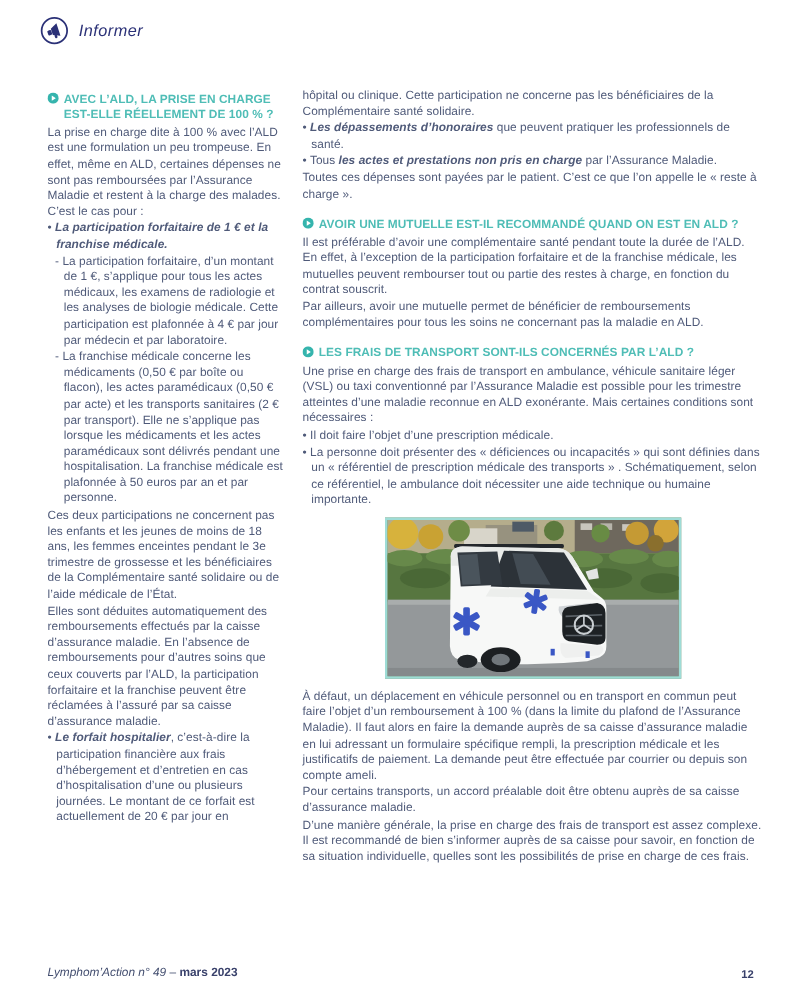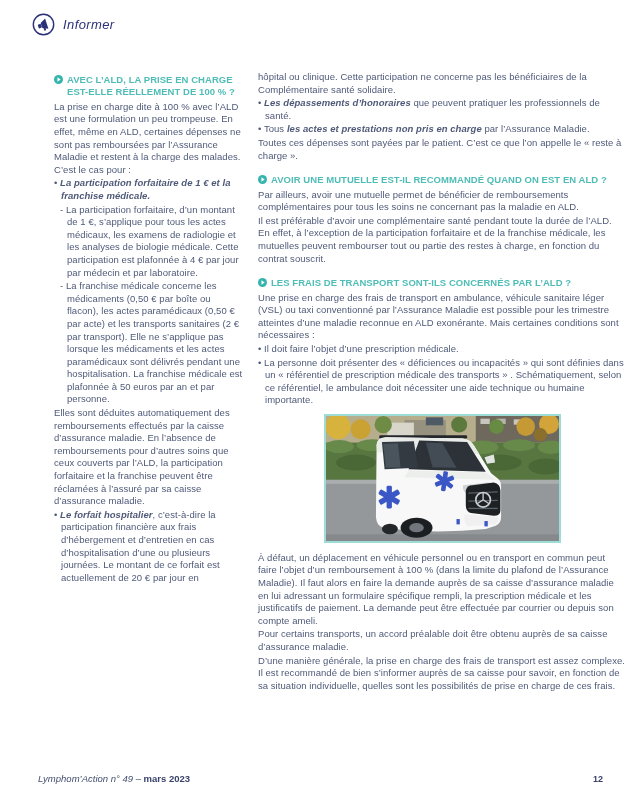--- a/index.html
+++ b/index.html
@@ -5,21 +5,21 @@
   html,body{margin:0;padding:0;}
   body{
     width:630px;height:805px;background:#ffffff;position:relative;overflow:hidden;
     font-family:"Liberation Sans", sans-serif;color:#4f5a79;
   }
   
   .header{position:absolute;top:13px;left:32px;display:flex;align-items:center;gap:8px;}
   .header-icon{width:23px;height:23px;display:block;}
   .header-title{font-style:italic;font-size:13px;color:#2b3177;letter-spacing:.4px;font-weight:500;}
   
-  .columns{position:absolute;top:67px;left:38px;width:572px;display:flex;gap:14px;align-items:flex-start;margin-left:16px;}
+  .columns{position:absolute;top:67px;left:38px;width:572px;display:flex;gap:14px;align-items:flex-start;}
   .col-left{width:190px;flex:none;padding-top:7px;}
   .col-right{flex:1;padding-top:4px;}
   .col-left,.col-right{font-size:9.5px;line-height:12.6px;letter-spacing:.05px;}
   p{margin:0 0 1px 0;}
   .section-heading{
     color:#4fbdb6;font-weight:bold;font-size:9.5px;line-height:12.4px;margin:0 0 2px 0;
     padding-left:13px;text-indent:-13px;
   }
   .col-right .section-heading{margin-top:12px;}
   .picon{display:inline-block;width:9px;height:9px;margin-right:4px;vertical-align:-1px;text-indent:0;}
@@ -66,40 +66,41 @@
         <svg viewBox="0 0 10 10">
             <circle cx="5" cy="5" r="5" fill="#35b4ad"></circle>
             <path d="M3.8 2.6 L7.4 5 L3.8 7.4 Z" fill="#ffffff"></path>
           </svg>
       </span><span>AVEC L’ALD, LA PRISE EN CHARGE EST-ELLE RÉELLEMENT DE 100 % ?</span>
     </h3>
     <p>La prise en charge dite à 100 % avec l’ALD est une formulation un peu trompeuse. En effet, même en ALD, certaines dépenses ne sont pas remboursées par l’Assurance Maladie et restent à la charge des malades. C’est le cas pour :</p>
     <p class="b-item"><span class="emrun">La participation forfaitaire de 1 € et la franchise médicale.</span></p>
     <p class="dash-item">La participation forfaitaire, d’un montant de 1 €, s’applique pour tous les actes médicaux, les examens de radiologie et les analyses de biologie médicale. Cette participation est plafonnée à 4 € par jour par médecin et par laboratoire.</p>
     <p class="dash-item">La franchise médicale concerne les médicaments (0,50 € par boîte ou flacon), les actes paramédicaux (0,50 € par acte) et les transports sanitaires (2 € par transport). Elle ne s’applique pas lorsque les médicaments et les actes paramédicaux sont délivrés pendant une hospitalisation. La franchise médicale est plafonnée à 50 euros par an et par personne.</p>
+    <p>Ces deux participations ne concernent pas les enfants et les jeunes de moins de 18 ans, les femmes enceintes pendant le 3e trimestre de grossesse et les bénéficiaires de la Complémentaire santé solidaire ou de l’aide médicale de l’État.</p>
     <p>Elles sont déduites automatiquement des remboursements effectués par la caisse d’assurance maladie. En l’absence de remboursements pour d’autres soins que ceux couverts par l’ALD, la participation forfaitaire et la franchise peuvent être réclamées à l’assuré par sa caisse d’assurance maladie.</p>
     <p class="b-item"><span class="emrun">Le forfait hospitalier</span><span>, c’est-à-dire la participation financière aux frais d’hébergement et d’entretien en cas d’hospitalisation d’une ou plusieurs journées. Le montant de ce forfait est actuellement de 20 € par jour en</span></p>
   </div>
 
   <div class="col-right">
     <p>hôpital ou clinique. Cette participation ne concerne pas les bénéficiaires de la Complémentaire santé solidaire.</p>
     <p class="b-item"><span></span><span class="emrun">Les dépassements d’honoraires</span><span> que peuvent pratiquer les professionnels de santé.</span></p>
     <p class="b-item"><span>Tous </span><span class="emrun">les actes et prestations non pris en charge</span><span> par l’Assurance Maladie.</span></p>
     <p>Toutes ces dépenses sont payées par le patient. C’est ce que l’on appelle le « reste à charge ».</p>
 
     <h3 class="section-heading">
       <span class="picon">
         <svg viewBox="0 0 10 10">
             <circle cx="5" cy="5" r="5" fill="#35b4ad"></circle>
             <path d="M3.8 2.6 L7.4 5 L3.8 7.4 Z" fill="#ffffff"></path>
           </svg>
       </span><span>AVOIR UNE MUTUELLE EST-IL RECOMMANDÉ QUAND ON EST EN ALD ?</span>
     </h3>
+    <p>Il est préférable d’avoir une complémentaire santé pendant toute la durée de l’ALD. En effet, à l’exception de la participation forfaitaire et de la franchise médicale, les mutuelles peuvent rembourser tout ou partie des restes à charge, en fonction du contrat souscrit.</p>
     <p>Par ailleurs, avoir une mutuelle permet de bénéficier de remboursements complémentaires pour tous les soins ne concernant pas la maladie en ALD.</p>
-    <p>Il est préférable d’avoir une complémentaire santé pendant toute la durée de l’ALD. En effet, à l’exception de la participation forfaitaire et de la franchise médicale, les mutuelles peuvent rembourser tout ou partie des restes à charge, en fonction du contrat souscrit.</p>
 
     <h3 class="section-heading">
       <span class="picon">
         <svg viewBox="0 0 10 10">
             <circle cx="5" cy="5" r="5" fill="#35b4ad"></circle>
             <path d="M3.8 2.6 L7.4 5 L3.8 7.4 Z" fill="#ffffff"></path>
           </svg>
       </span><span>LES FRAIS DE TRANSPORT SONT-ILS CONCERNÉS PAR L’ALD ?</span>
     </h3>
     <p>Une prise en charge des frais de transport en ambulance, véhicule sanitaire léger (VSL) ou taxi conventionné par l’Assurance Maladie est possible pour les trimestre atteintes d’une maladie reconnue en ALD exonérante. Mais certaines conditions sont nécessaires :</p>

